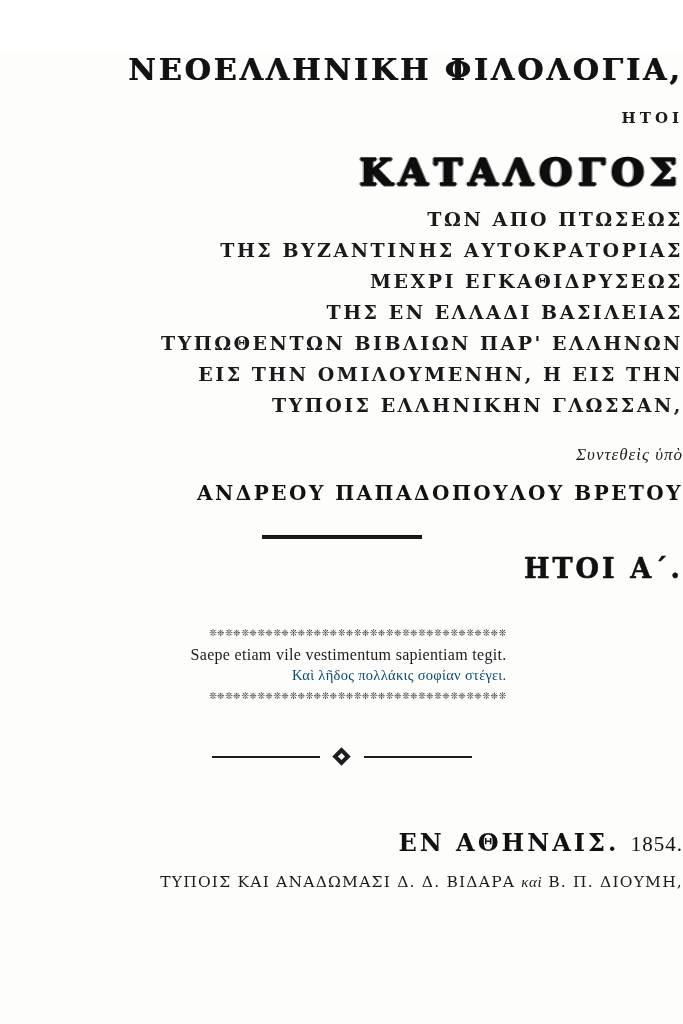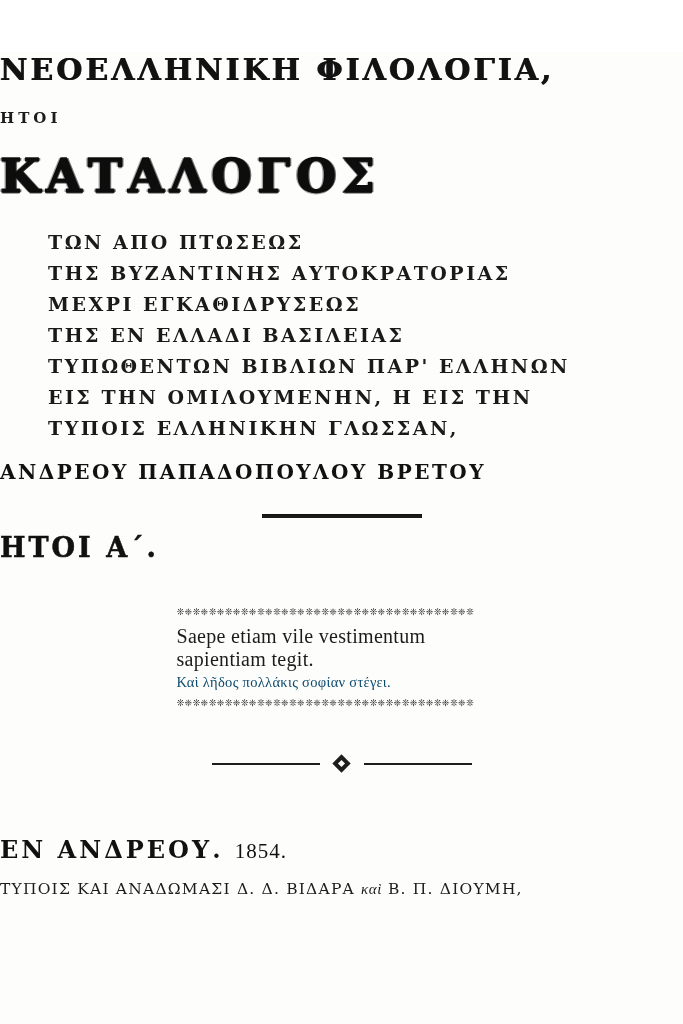--- a/index.html
+++ b/index.html
@@ -17,21 +17,21 @@
   .page {
     position: relative;
     width: 683px;
     height: 1024px;
     background: #fdfdfb;
     padding: 0;
     box-sizing: border-box;
   }
   .content {
     width: 100%;
-    text-align: left;
+    text-align: right;
   }
   .line {
     letter-spacing: 1px;
     white-space: nowrap;
   }
 
   
   .title-main {
     margin-top: 52px;
     font-family: "DejaVu Serif", serif;
@@ -46,31 +46,31 @@
     font-family: "DejaVu Serif", serif;
     font-size: 15px;
     font-weight: bold;
     letter-spacing: 4px;
     color: #1c1c1c;
   }
   
   .title-catalog {
     margin-top: 22px;
     font-family: "DejaVu Serif", serif;
-    font-size: 46px;
+    font-size: 38px;
     font-weight: bold;
     letter-spacing: 6px;
     color: #0d0d0d;
     -webkit-text-stroke: 1.3px #0d0d0d;
     text-shadow: 2px 0 0 rgba(0,0,0,0.55), -2px 0 0 rgba(0,0,0,0.35),
                  0 2px 0 rgba(0,0,0,0.35), 1px 1px 0 rgba(0,0,0,0.4);
   }
 
   .subtitle-block {
-    margin-top: 24px;
+    margin-top: 10px;
     padding-left: 48px;
   }
   .subtitle-block .line {
     font-family: "DejaVu Serif", serif;
     font-size: 19px;
     font-weight: bold;
     letter-spacing: 2.5px;
     line-height: 31px;
     color: #1a1a1a;
   }
@@ -127,21 +127,21 @@
     font-family: "DejaVu Sans", sans-serif;
     font-size: 9px;
     letter-spacing: 0.5px;
     color: #2a2a2a;
     line-height: 11px;
     overflow: hidden;
     white-space: nowrap;
   }
   .motto-lat {
     font-family: "Liberation Serif", serif;
-    font-size: 20px;
+    font-size: 16px;
     letter-spacing: 0.3px;
     margin: 7px 0 3px 0;
     color: #1c1c1c;
   }
   .motto-gr {
     font-family: "Liberation Serif", serif;
     font-size: 14.5px;
     letter-spacing: 0.3px;
     margin: 0 0 7px 0;
     color: #0c4a6e;
@@ -224,20 +224,21 @@
     <div class="subtitle-block">
       <div class="line">ΤΩΝ ΑΠΟ ΠΤΩΣΕΩΣ</div>
       <div class="line">ΤΗΣ ΒΥΖΑΝΤΙΝΗΣ ΑΥΤΟΚΡΑΤΟΡΙΑΣ</div>
       <div class="line">ΜΕΧΡΙ ΕΓΚΑΘΙΔΡΥΣΕΩΣ</div>
       <div class="line">ΤΗΣ ΕΝ ΕΛΛΑΔΙ ΒΑΣΙΛΕΙΑΣ</div>
       <div class="line">ΤΥΠΩΘΕΝΤΩΝ ΒΙΒΛΙΩΝ ΠΑΡ' ΕΛΛΗΝΩΝ</div>
       <div class="line">ΕΙΣ ΤΗΝ ΟΜΙΛΟΥΜΕΝΗΝ, Η ΕΙΣ ΤΗΝ</div>
       <div class="line">ΤΥΠΟΙΣ ΕΛΛΗΝΙΚΗΝ ΓΛΩΣΣΑΝ,</div>
     </div>
 
+    <div class="compiled-by line">Συντεθεὶς ὑπὸ</div>
 
     <div class="author line">ΑΝΔΡΕΟΥ ΠΑΠΑΔΟΠΟΥΛΟΥ ΒΡΕΤΟΥ</div>
 
 
     <div class="rule-short"></div>
 
     <div class="part line">ΗΤΟΙ Α΄.</div>
 
     <div class="motto">
       <div class="orn-rule">❊❈❊❈❊❈❊❈❊❈❊❈❊❈❊❈❊❈❊❈❊❈❊❈❊❈❊❈❊❈❊❈❊❈❊❈❊</div>
@@ -246,21 +247,21 @@
       <div class="orn-rule">❊❈❊❈❊❈❊❈❊❈❊❈❊❈❊❈❊❈❊❈❊❈❊❈❊❈❊❈❊❈❊❈❊❈❊❈❊</div>
     </div>
 
     <div class="ornament">
       <div class="wave-left"></div>
       <div class="diamond"></div>
       <div class="wave-right"></div>
     </div>
 
     <div class="imprint-place line">
-      <span>ΕΝ ΑΝΔΡΕΟΥ.</span>
+      <span>ΕΝ ΑΘΗΝΑΙΣ.</span>
       <span class="year">1854.</span>
     </div>
 
     <div class="imprint-printer line">
       <span>ΤΥΠΟΙΣ ΚΑΙ ΑΝΑΔΩΜΑΣΙ Δ. Δ. ΒΙΔΑΡΑ</span>
       <span class="kai">καὶ</span>
       <span>Β. Π. ΔΙΟΥΜΗ,</span>
     </div>
 
   </div>

